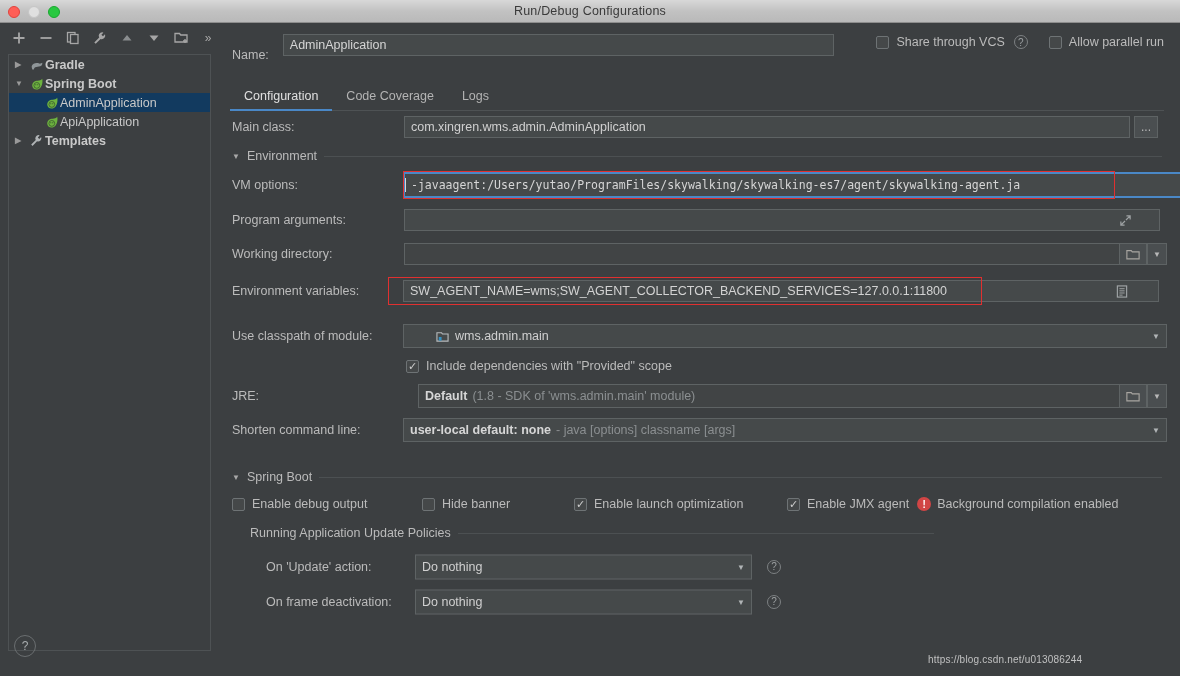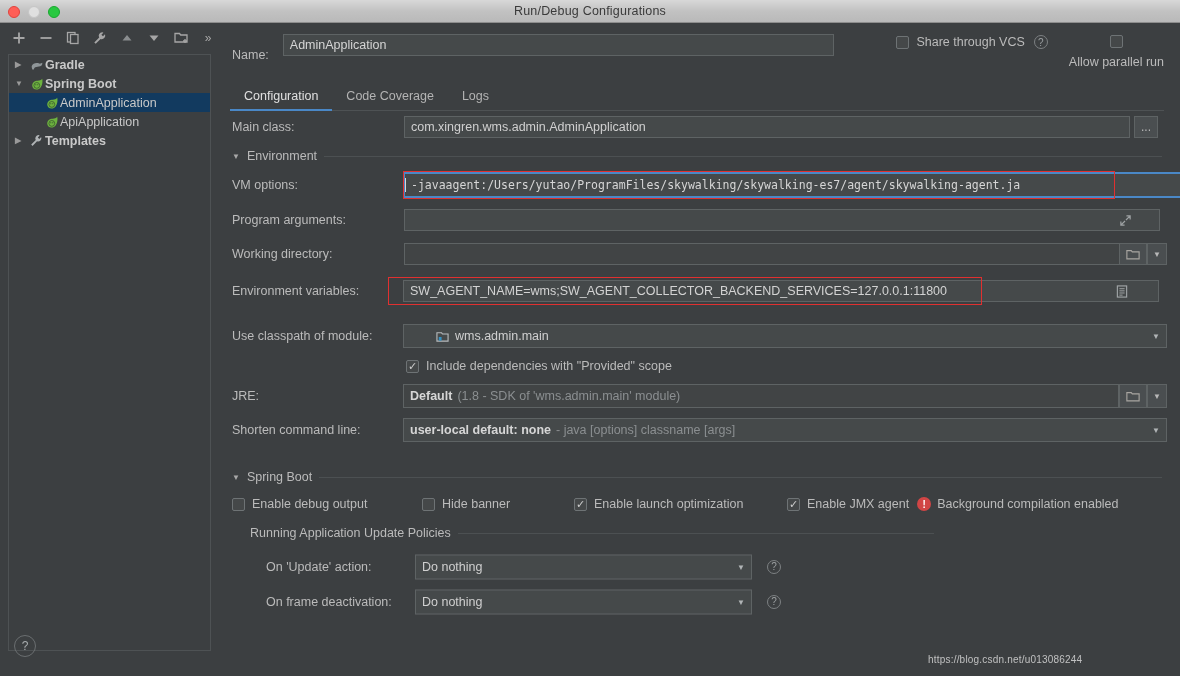--- a/index.html
+++ b/index.html
@@ -77,21 +77,21 @@
     display: flex; align-items: center;
   }
   .lbl { color: #bbbbbb; font-size: 12.5px; margin-top: 20px; }
   .name-input {
     margin-left: 14px; width: 551px; height: 22px;
     background: #45494a; border: 1px solid #5e6364; color: #d5d5d5;
     padding: 0 6px; font-size: 12.5px; line-height: 20px;
   }
   .topchecks {
     position: absolute; right: 16px; top: 12px;
-    display: flex; align-items: flex-start; gap: 9px; font-size: 12.5px;
+    display: flex; align-items: flex-end; gap: 9px; font-size: 12.5px;
   }
   .cb {
     width: 13px; height: 13px; border: 1px solid #6e7375; background: #454849;
     display: inline-flex; align-items: center; justify-content: center;
     border-radius: 2px; flex: none;
   }
   .cb.checked::after {
     content: "✓"; color: #cfcfcf; font-size: 11px; line-height: 11px;
   }
   .cb-wrap { display: flex; align-items: center; gap: 7px; }
@@ -330,21 +330,21 @@
       <span class="lbl">Name:</span>
       <div class="name-input">AdminApplication</div>
     </div>
 
     <div class="topchecks">
       <span class="cb-wrap">
         <span class="cb"></span>
         <span>Share through VCS</span>
       </span>
       <span class="qmark">?</span>
-      <span class="cb-wrap" style="margin-left:12px;flex-direction:column;">
+      <span class="cb-wrap" style="margin-left:12px;">
         <span class="cb"></span>
         <span>Allow parallel run</span>
       </span>
     </div>
 
     <div class="tabs">
       <div class="tab active">Configuration</div>
       <div class="tab">Code Coverage</div>
       <div class="tab">Logs</div>
     </div>
@@ -436,21 +436,21 @@
 
       <div class="row" style="height:26px;">
         <span class="inline-cb">
           <span class="cb checked"></span>
           <span>Include dependencies with "Provided" scope</span>
         </span>
       </div>
 
       <div class="row" style="height:34px;">
         <span class="rl">JRE:</span>
-        <div class="combo flat" style="left:189px; width:716px; padding-left:6px;">
+        <div class="combo flat" style="left:204px; width:716px; padding-left:6px;">
           <span style="color:#d6d6d6; font-weight:bold;">Default</span>
           <span class="sub">(1.8 - SDK of 'wms.admin.main' module)</span>
         </div>
         <div class="sqbtn" style="left:905px; width:28px; height:24px;">
           <svg width="14" height="13" viewBox="0 0 16 14">
             <path d="M1 2.5h5l1.2 1.5H15v8H1z" fill="none" stroke="#a8a5a0" stroke-width="1.3"></path>
           </svg>
         </div>
         <div class="sqbtn" style="left:933px; width:20px; height:24px;">
           <span style="font-size:8px;">▼</span>

